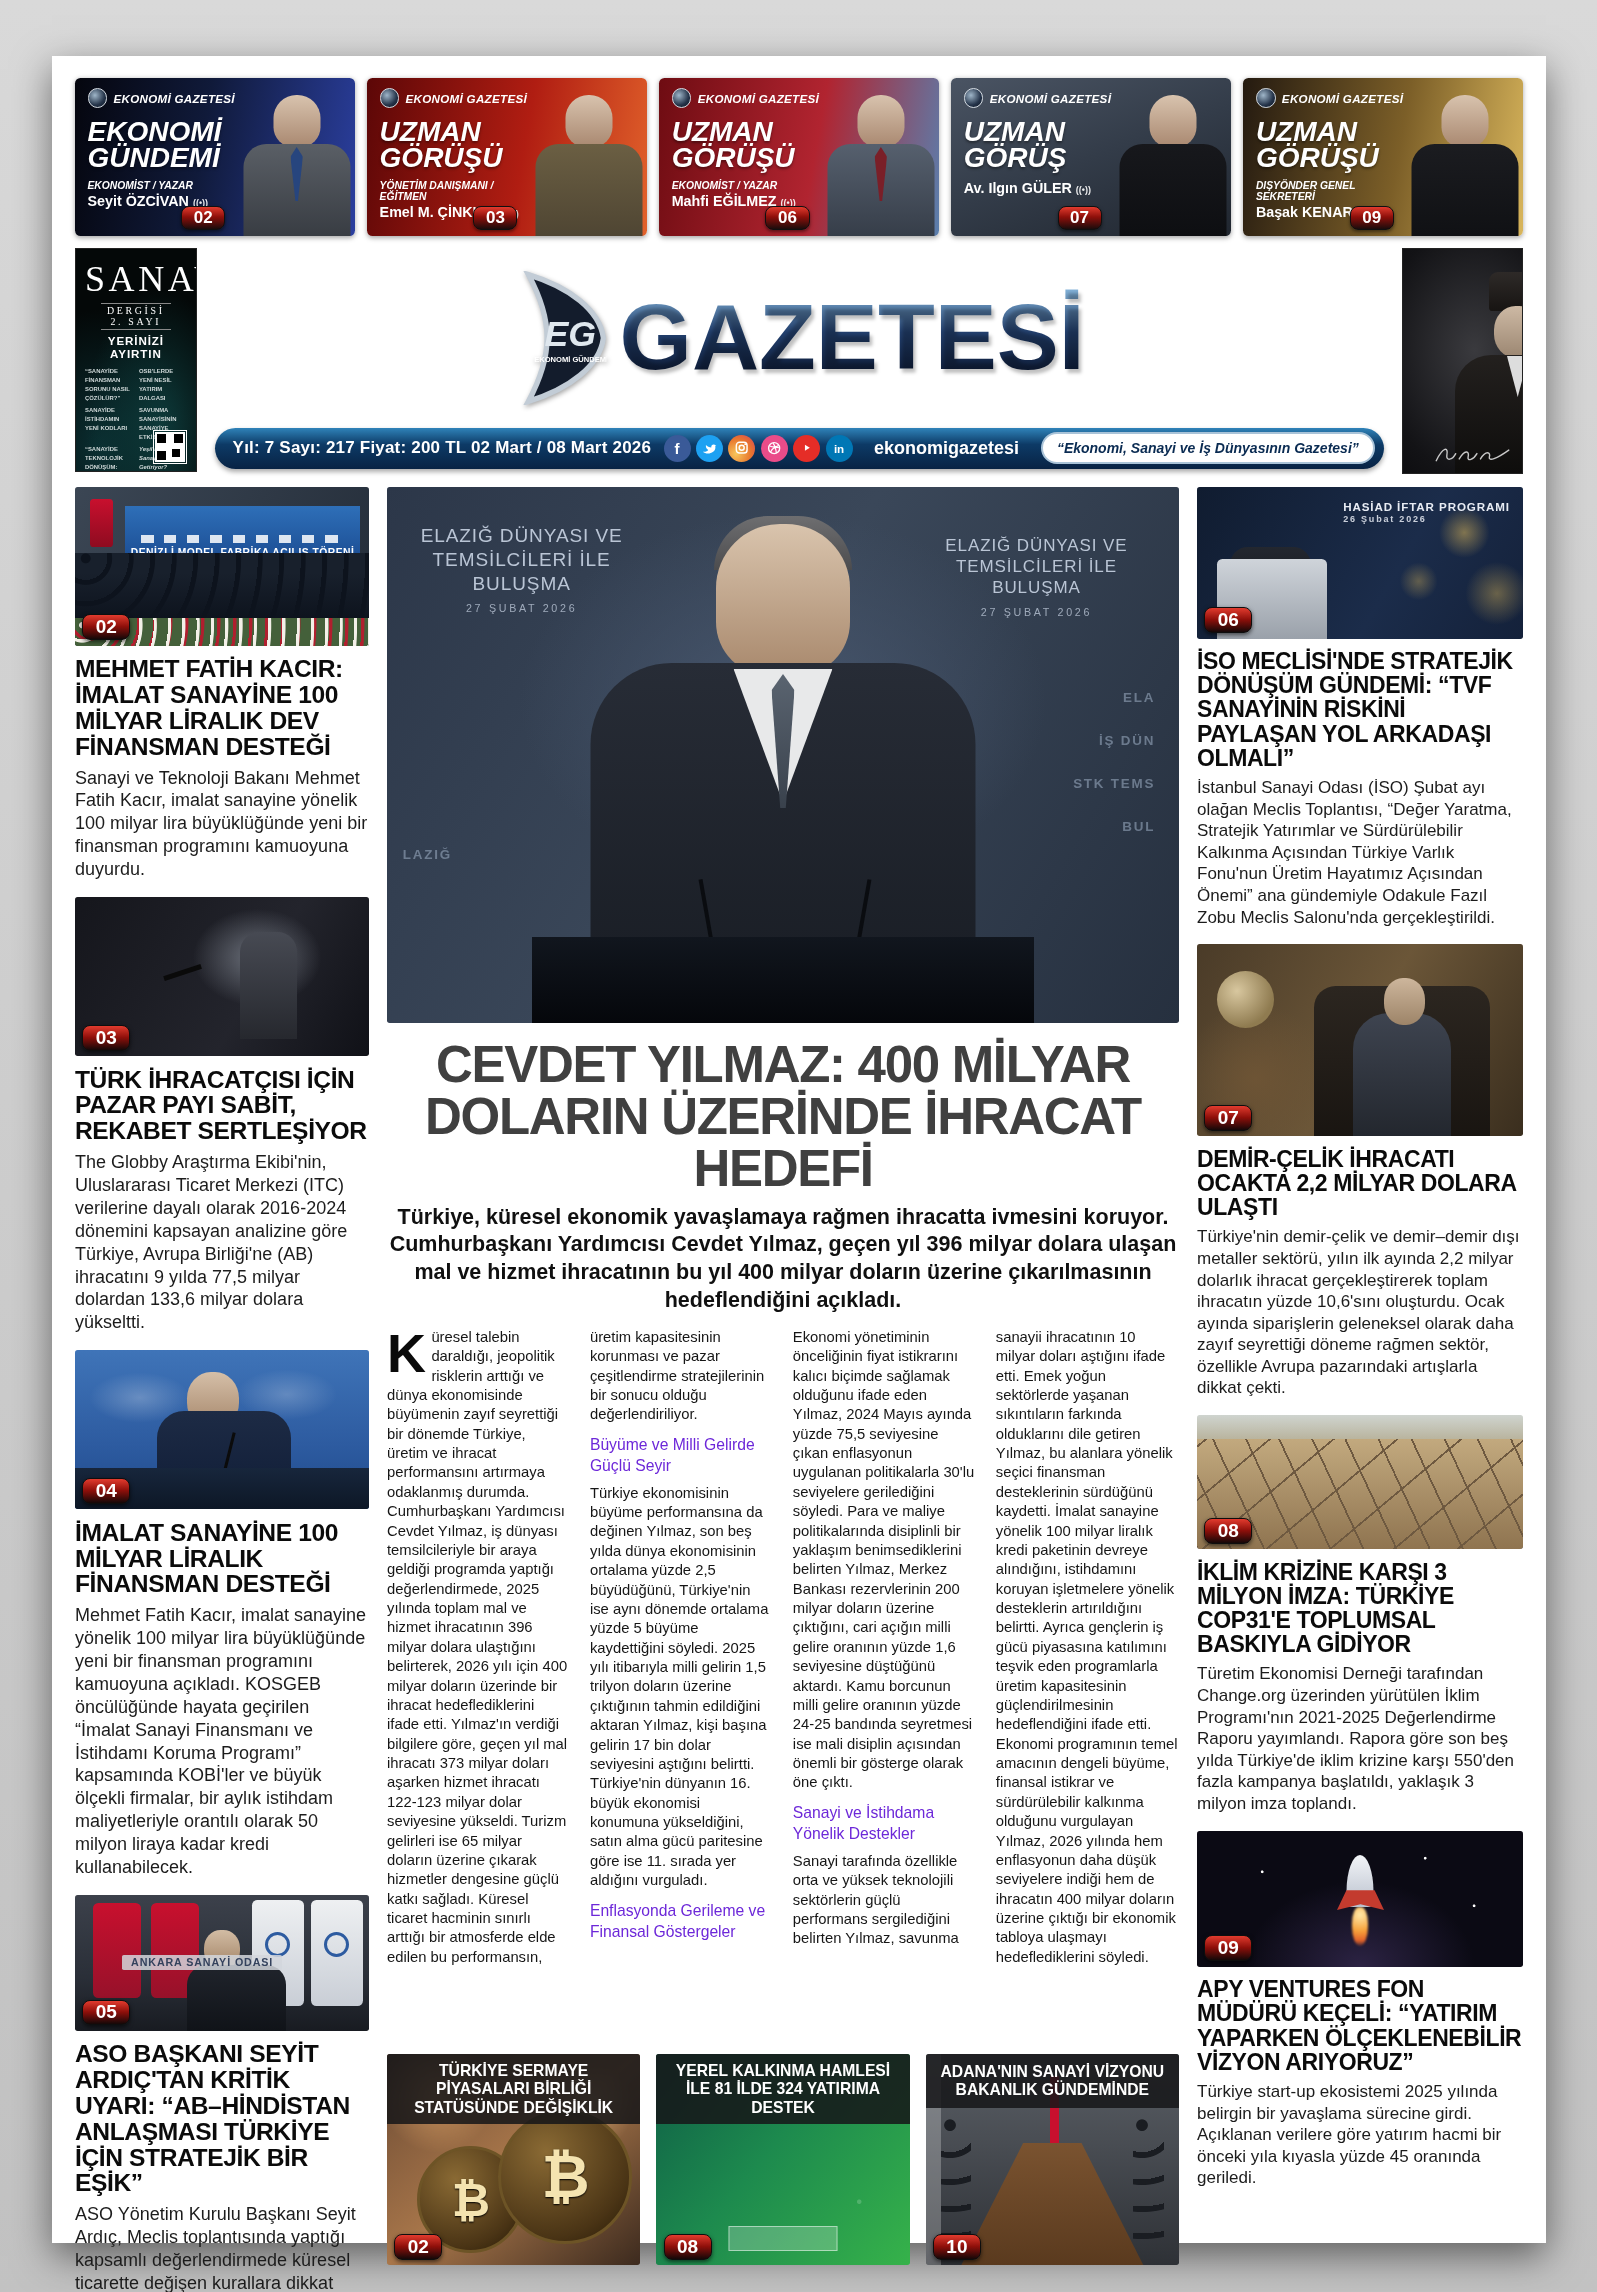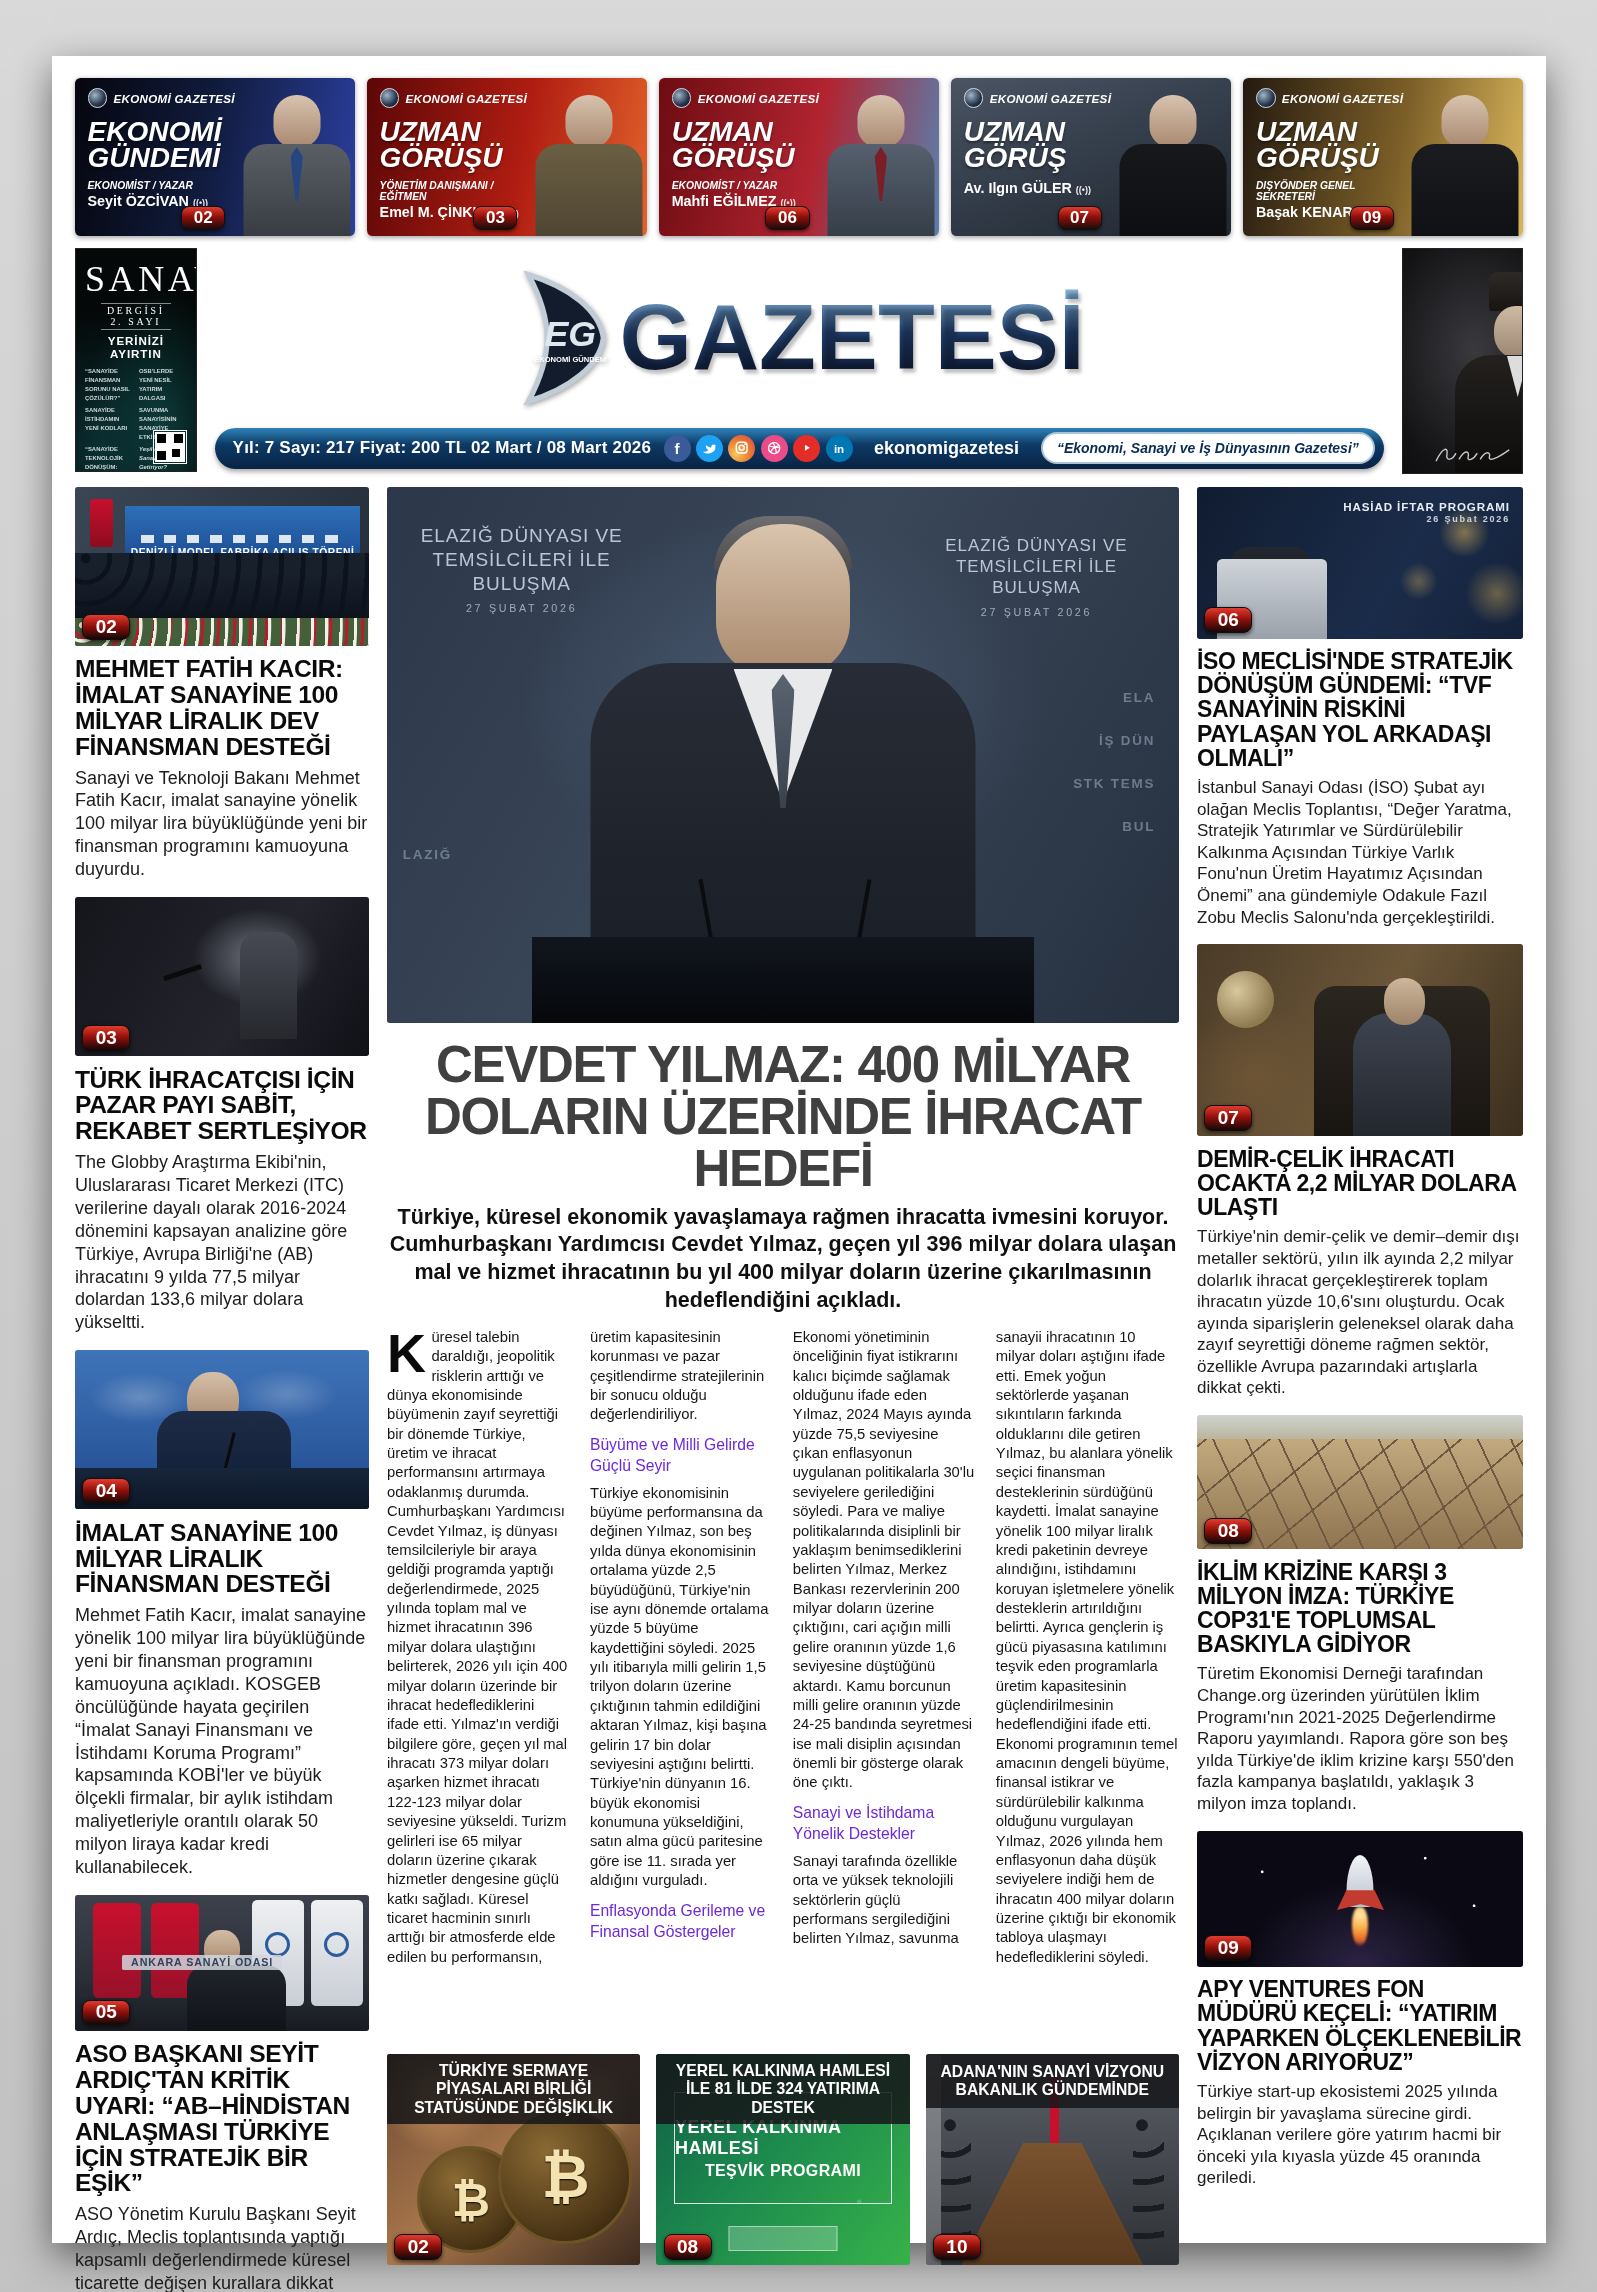--- a/index.html
+++ b/index.html
@@ -175,21 +175,21 @@
   .mainbody p{margin:0 0 10.7px;}
   .bodyhead{font-weight:400;font-size:15.7px;margin:3.6px 0 7.2px;color:#6d28d9;}
   .dropcap{float:left;font-size:54px;line-height:.78;font-weight:900;padding:4.5px 5.4px 0 0;color:#0a0a0a;}
 
   .ph-hasiad{height:152px;background:
      radial-gradient(36px 36px at 82% 30%,rgba(230,190,90,.5) 0%,transparent 70%),
      radial-gradient(27px 27px at 68% 62%,rgba(230,190,90,.35) 0%,transparent 70%),
      radial-gradient(45px 45px at 92% 70%,rgba(230,190,90,.4) 0%,transparent 70%),
      linear-gradient(120deg,#101c30,#1b2c4a 60%,#14213a 100%);}
   .hs-cap{position:absolute;right:4%;top:8%;color:#e8ecf4;font-size:11.6px;font-weight:900;
-          letter-spacing:0.9px;text-align:right;line-height:1.3;margin-left:41px;}
+          letter-spacing:0.9px;line-height:1.3;margin-left:41px;}
   .hs-date{font-size:9px;font-weight:bold;opacity:.85;letter-spacing:1.8px;}
   .hs-pod{position:absolute;left:6%;bottom:0;width:34%;height:52%;background:linear-gradient(180deg,#cfd4da,#9aa1aa);
           border-radius:5.4px 5.4px 0 0;}
 
   .ph-chair{height:192px;background:
      radial-gradient(107px 107px at 18% 70%,#6d5435 0%,transparent 70%),
      linear-gradient(120deg,#4a3b28 0%,#6b5638 50%,#3a2e1e 100%);}
   .ch-globe{position:absolute;left:6%;top:14%;width:57px;height:57px;border-radius:50%;
             background:radial-gradient(circle at 35% 35%,#d8c79f,#8f7b50 70%);}
   .ch-chair{position:absolute;right:10%;bottom:0;width:54%;height:78%;border-radius:21.5px 21.5px 0 0;
@@ -523,24 +523,20 @@
           <div class="ph-btc">
             <span class="coin c-a">₿</span>
             <span class="coin c-b">₿</span>
           </div>
           <div class="bhead">TÜRKİYE SERMAYE PİYASALARI BİRLİĞİ STATÜSÜNDE DEĞİŞİKLİK</div>
           <div class="badge">02</div>
         </div>
 
         <div class="bcard">
           <div class="ph-green">
-            <div class="gr-box">
-              <span class="gr-l1">YEREL KALKINMA HAMLESİ</span>
-              <span class="gr-l2">TEŞVİK PROGRAMI</span>
-            </div>
             <span class="gr-logos"></span>
           </div>
           <div class="bhead">YEREL KALKINMA HAMLESİ İLE 81 İLDE 324 YATIRIMA DESTEK</div>
           <div class="badge">08</div>
         </div>
 
         <div class="bcard">
           <div class="ph-meeting">
             <span class="mt-flag"></span>
             <div class="mt-table"></div>

